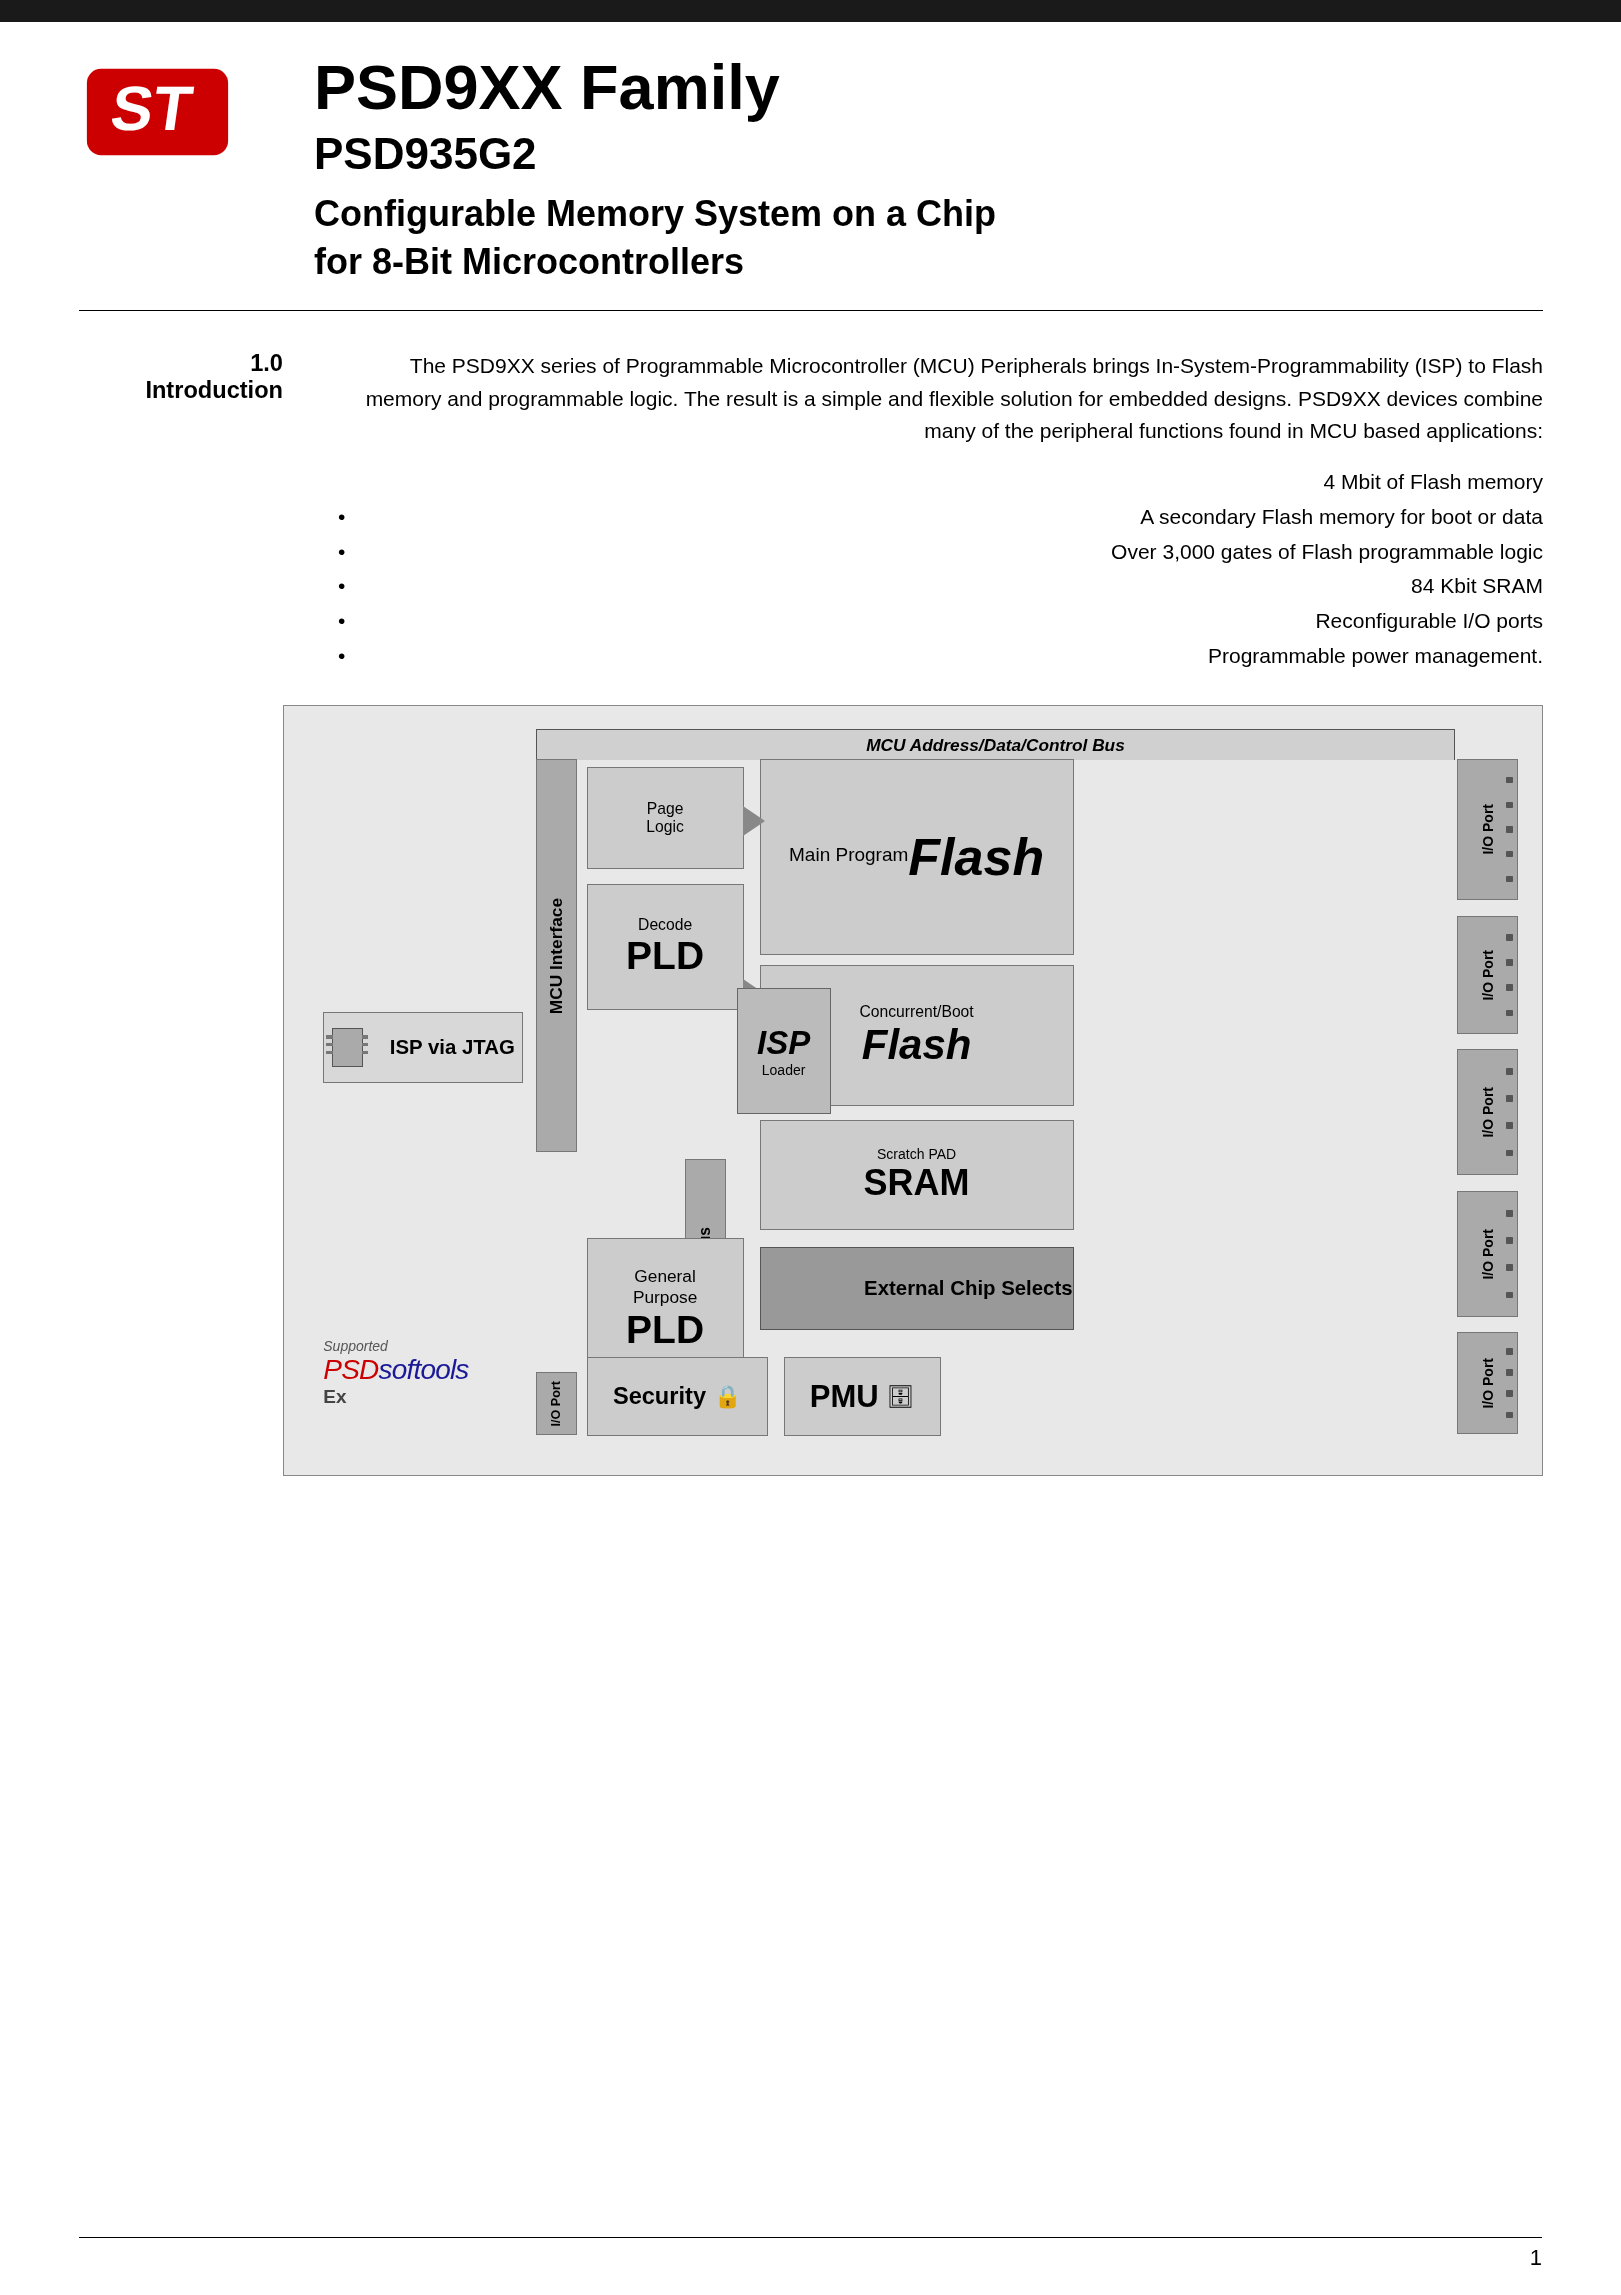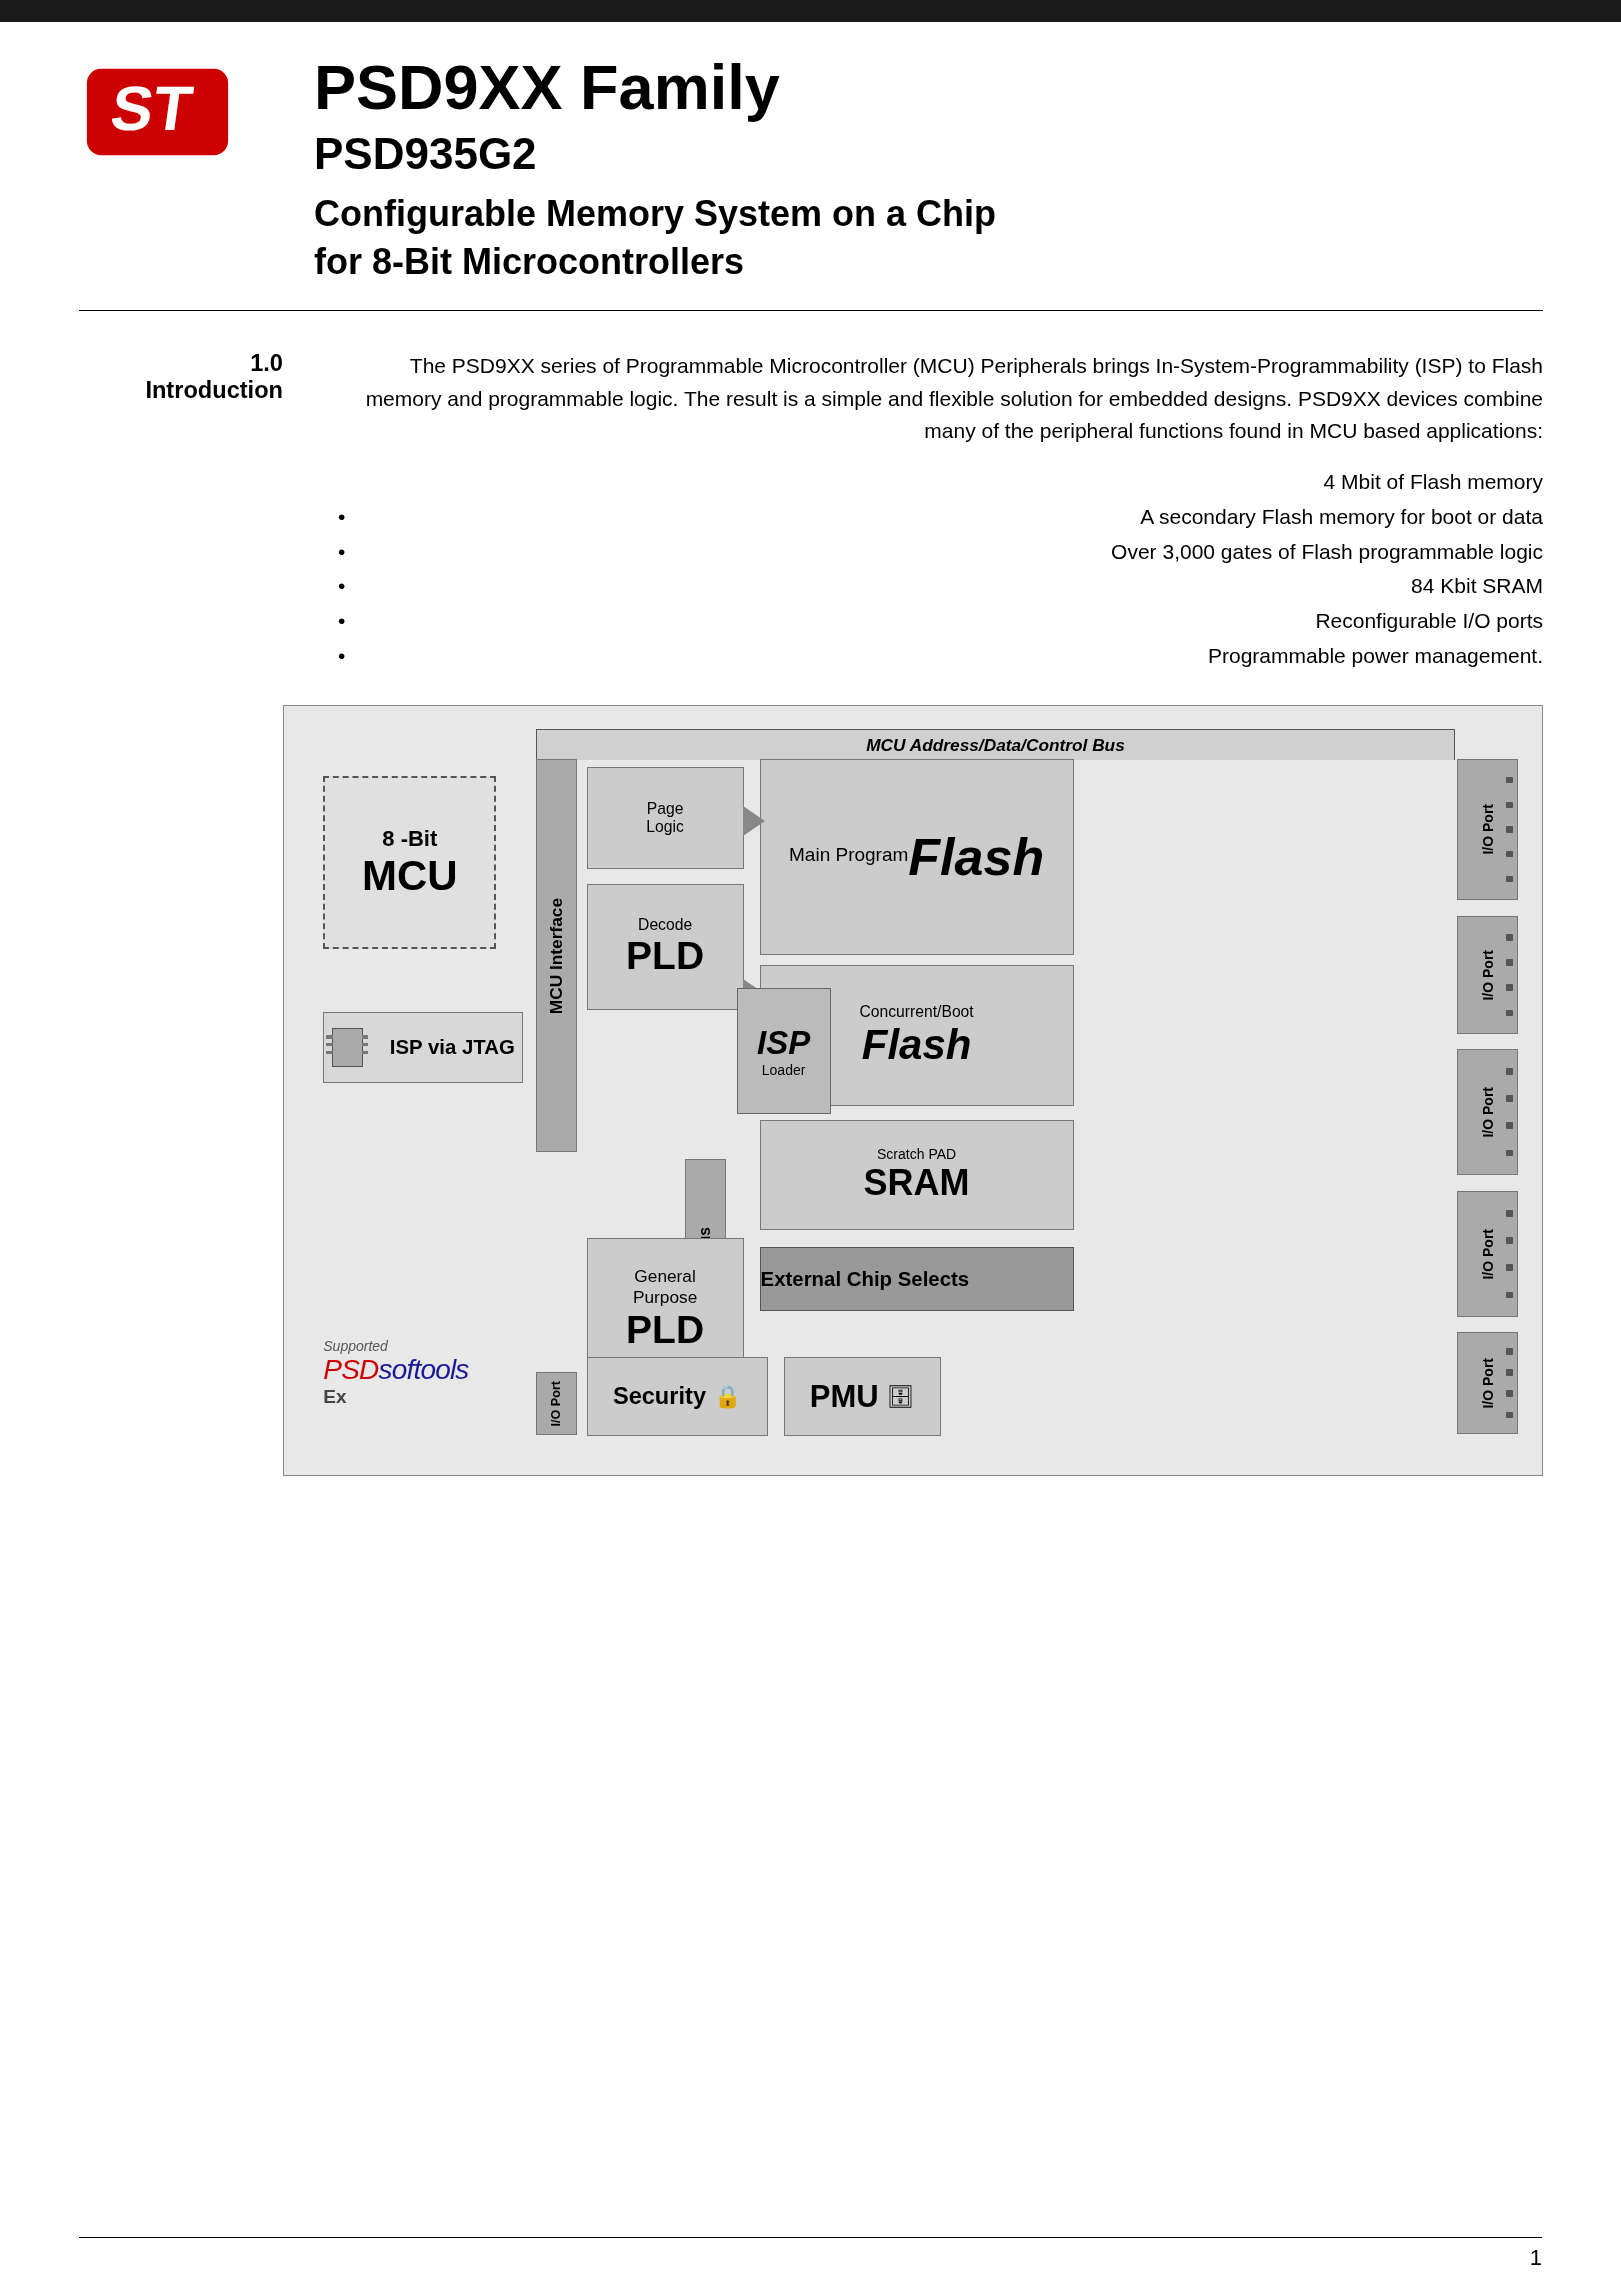--- a/index.html
+++ b/index.html
@@ -59,25 +59,20 @@
     </ul>
   </div>
 </div>
 
 <div style="margin:15.7px 79px 31px 283px; border:1.6px solid #888; background:#e8e8e8; padding:23.6px; position:relative;">
 
   <div style="position:relative; width:100%; height:722px;">
 
     <div style="position:absolute; top:0; left:228px; right:63px; text-align:center; font-size:17.3px; font-style:italic; font-weight:bold; color:#000; border-top:1.6px solid #555; border-left:1.6px solid #555; border-right:1.6px solid #555; padding:4.7px; background:#d0d0d0; font-family:Arial,sans-serif;">MCU Address/Data/Control Bus</div>
 
-    <div style="position:absolute; top:47px; left:15.7px; width:173px; height:173px; border:2.4px dashed #555; background:#e0e0e0; display:flex; flex-direction:column; align-items:center; justify-content:center;">
-      <span style="font-size:22px; font-weight:bold; color:#000; font-family:Arial,sans-serif;">8 -Bit</span>
-      <span style="font-size:42px; font-weight:bold; color:#000; font-family:Arial,sans-serif;">MCU</span>
-
-    </div>
 
     <div style="position:absolute; top:30px; left:228px; width:41px; height:393px; background:#aaaaaa; border:0.8px solid #777; display:flex; align-items:center; justify-content:center;">
       <span style="writing-mode:vertical-rl; transform:rotate(180deg); font-size:17.3px; font-weight:bold; color:#000; white-space:nowrap; font-family:Arial,sans-serif;">MCU Interface</span>
     </div>
 
     <div style="position:absolute; top:430px; left:377px; width:41px; height:243px; background:#aaaaaa; border:0.8px solid #777; display:flex; align-items:center; justify-content:center;">
       <span style="writing-mode:vertical-rl; transform:rotate(180deg); font-size:15.7px; font-weight:bold; color:#000; white-space:nowrap; font-family:Arial,sans-serif;">PLD Input Bus</span>
     </div>
 
     <div style="position:absolute; top:38px; left:279px; width:157px; height:102px; background:#cccccc; border:1.6px solid #777; display:flex; flex-direction:column; align-items:center; justify-content:center;">
@@ -128,21 +123,21 @@
       <span style="font-size:33px; font-style:italic; font-weight:bold; color:#000; font-family:Arial,sans-serif;">ISP</span>
       <span style="font-size:14px; color:#000; font-family:Arial,sans-serif;">Loader</span>
     </div>
 
     <div style="position:absolute; top:509px; left:279px; width:157px; height:141px; background:#cccccc; border:1.6px solid #777; display:flex; flex-direction:column; align-items:center; justify-content:center;">
       <span style="font-size:17.3px; color:#000; text-align:center; font-family:Arial,sans-serif;">General</span>
       <span style="font-size:17.3px; color:#000; text-align:center; font-family:Arial,sans-serif;">Purpose</span>
       <span style="font-size:39px; font-weight:bold; color:#000; font-family:Arial,sans-serif;">PLD</span>
     </div>
 
-    <div style="position:absolute; top:518px; left:452px; width:314px; height:64px; background:#999999; border:1.6px solid #555; display:flex; align-items:center; justify-content:flex-start;">
+    <div style="position:absolute; top:518px; left:452px; width:314px; height:83px; background:#999999; border:1.6px solid #555; display:flex; align-items:center; justify-content:flex-end;">
       <span style="font-size:20.4px; font-weight:bold; color:#000; text-align:center; font-family:Arial,sans-serif;">External Chip Selects</span>
     </div>
 
     <div style="position:absolute; top:628px; left:279px; width:181px; height:79px; background:#cccccc; border:1.6px solid #777; display:flex; align-items:center; justify-content:center; gap:7.9px;">
       <span style="font-size:23.6px; font-weight:bold; color:#000; font-family:Arial,sans-serif;">Security</span>
       <span style="font-size:22px;">🔒</span>
     </div>
 
     <div style="position:absolute; top:628px; left:476px; width:157px; height:79px; background:#cccccc; border:1.6px solid #777; display:flex; align-items:center; justify-content:center; gap:7.9px;">
       <span style="font-size:31px; font-weight:bold; color:#000; font-family:Arial,sans-serif;">PMU</span>

